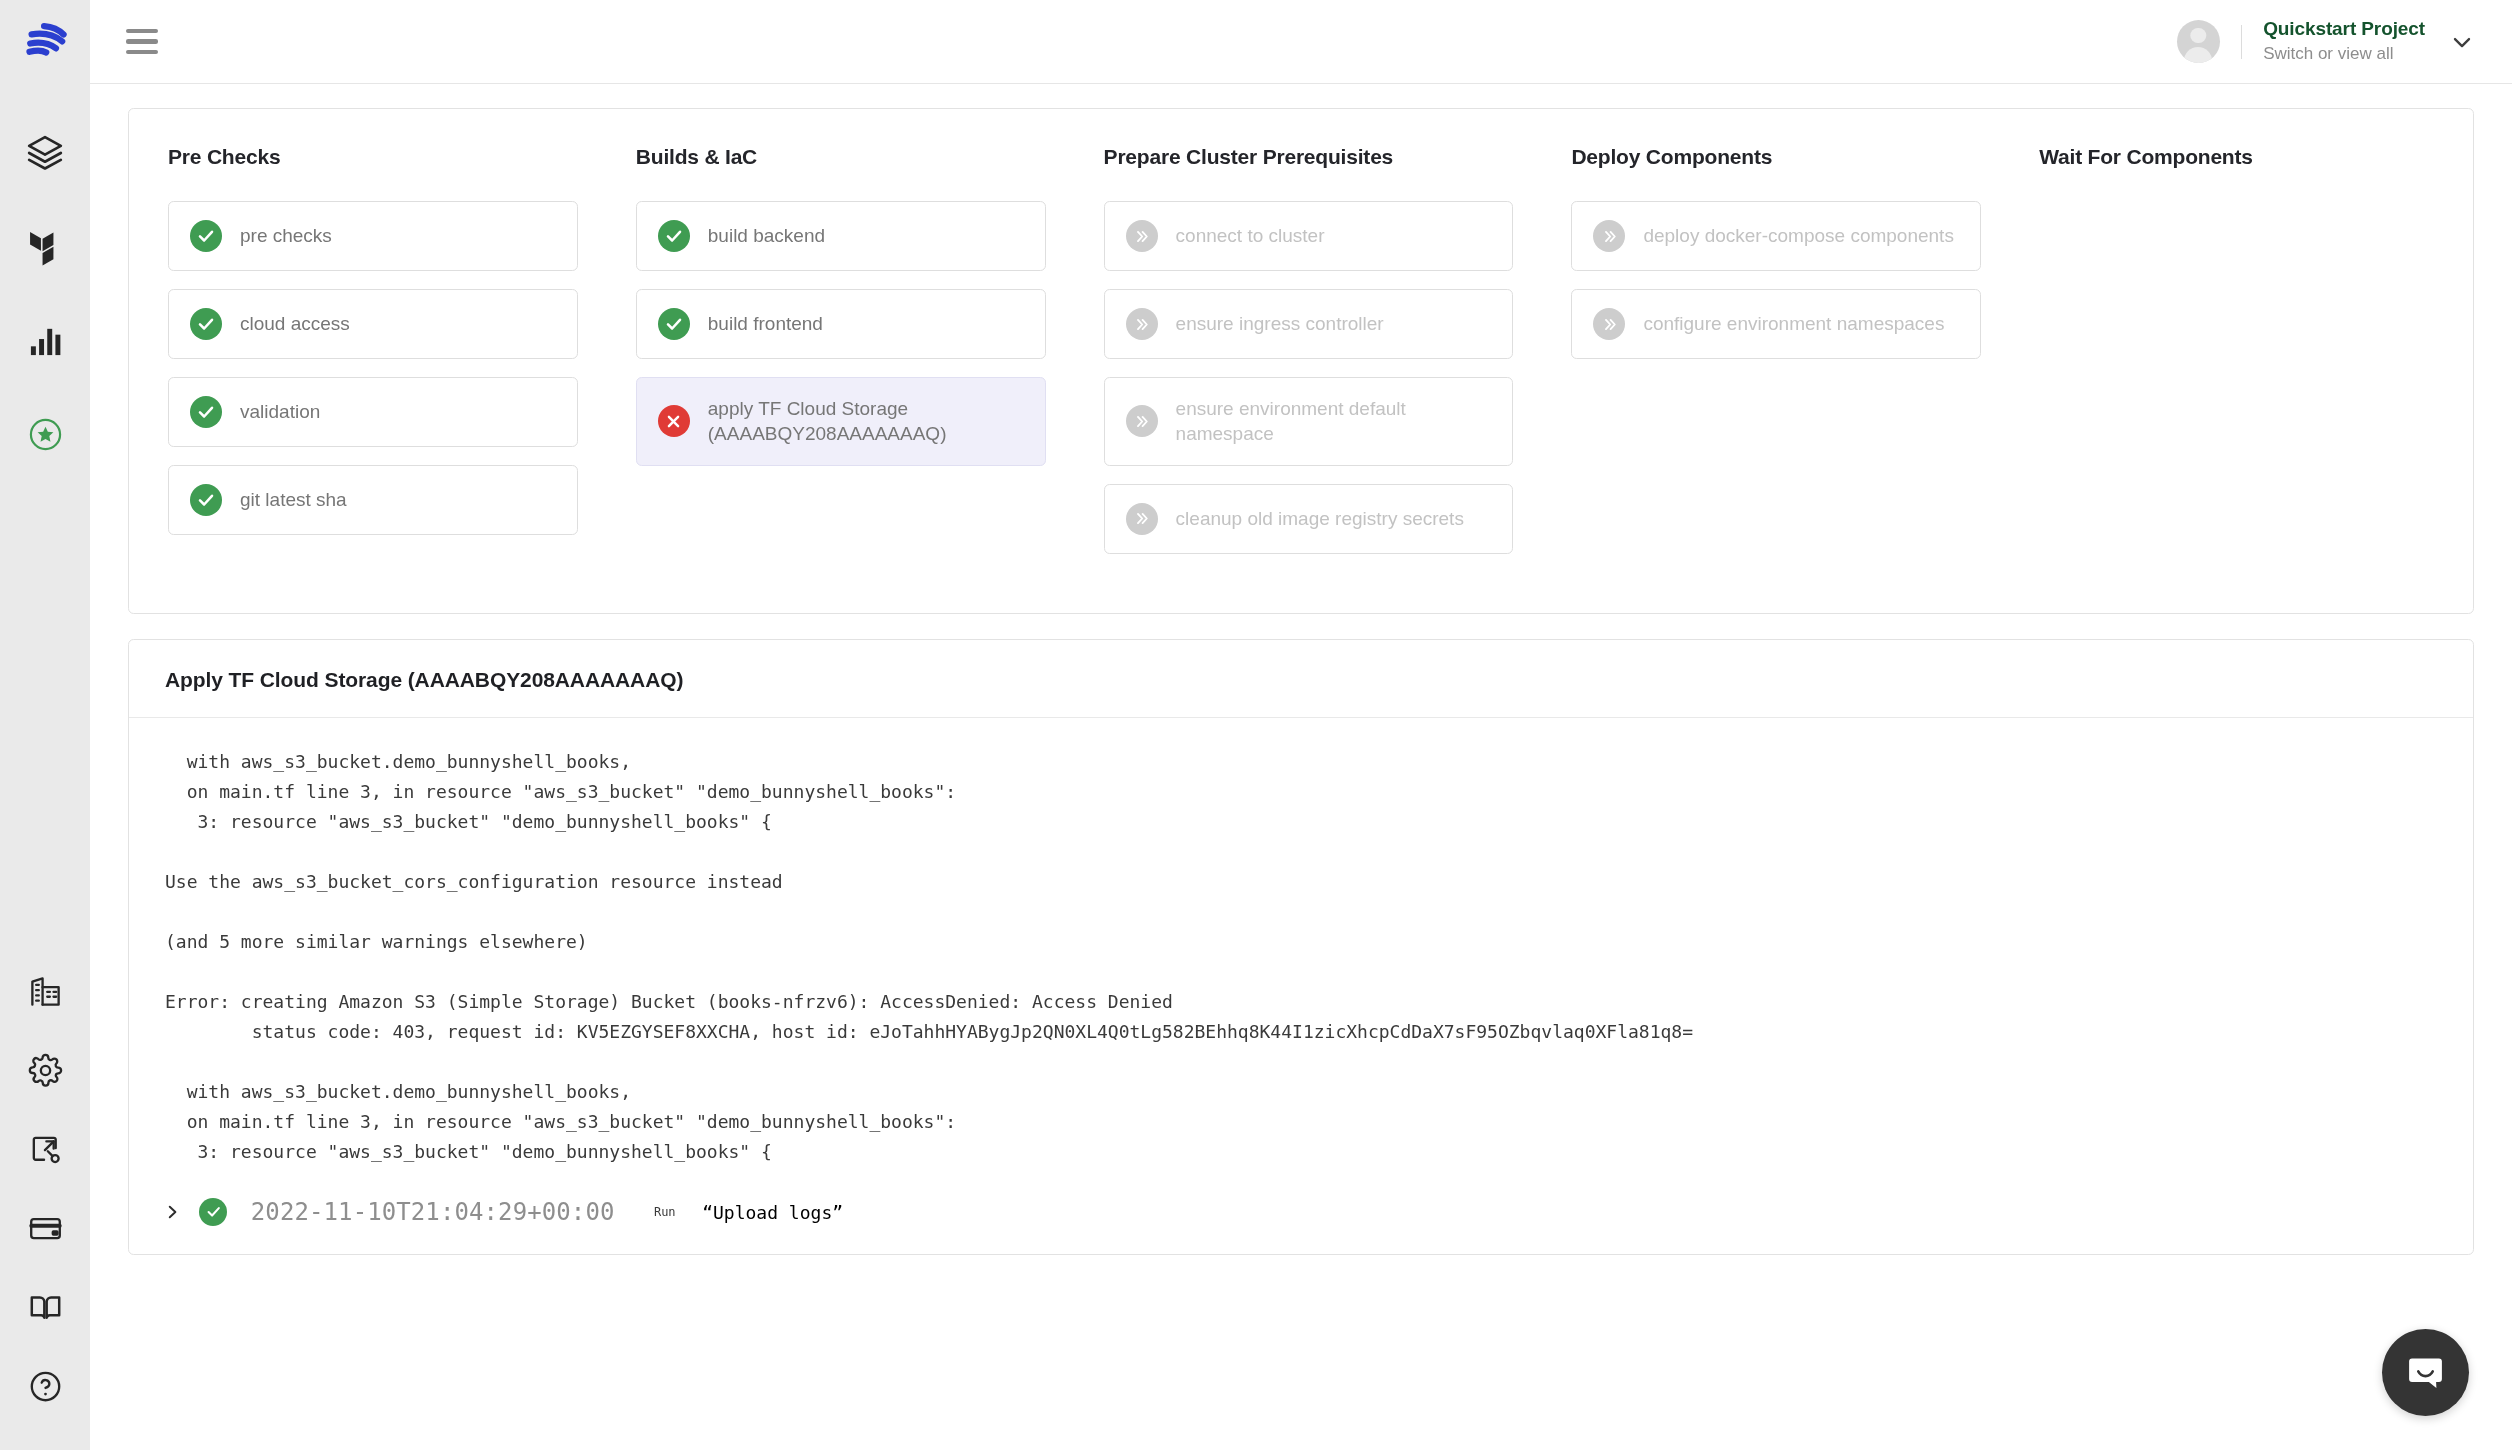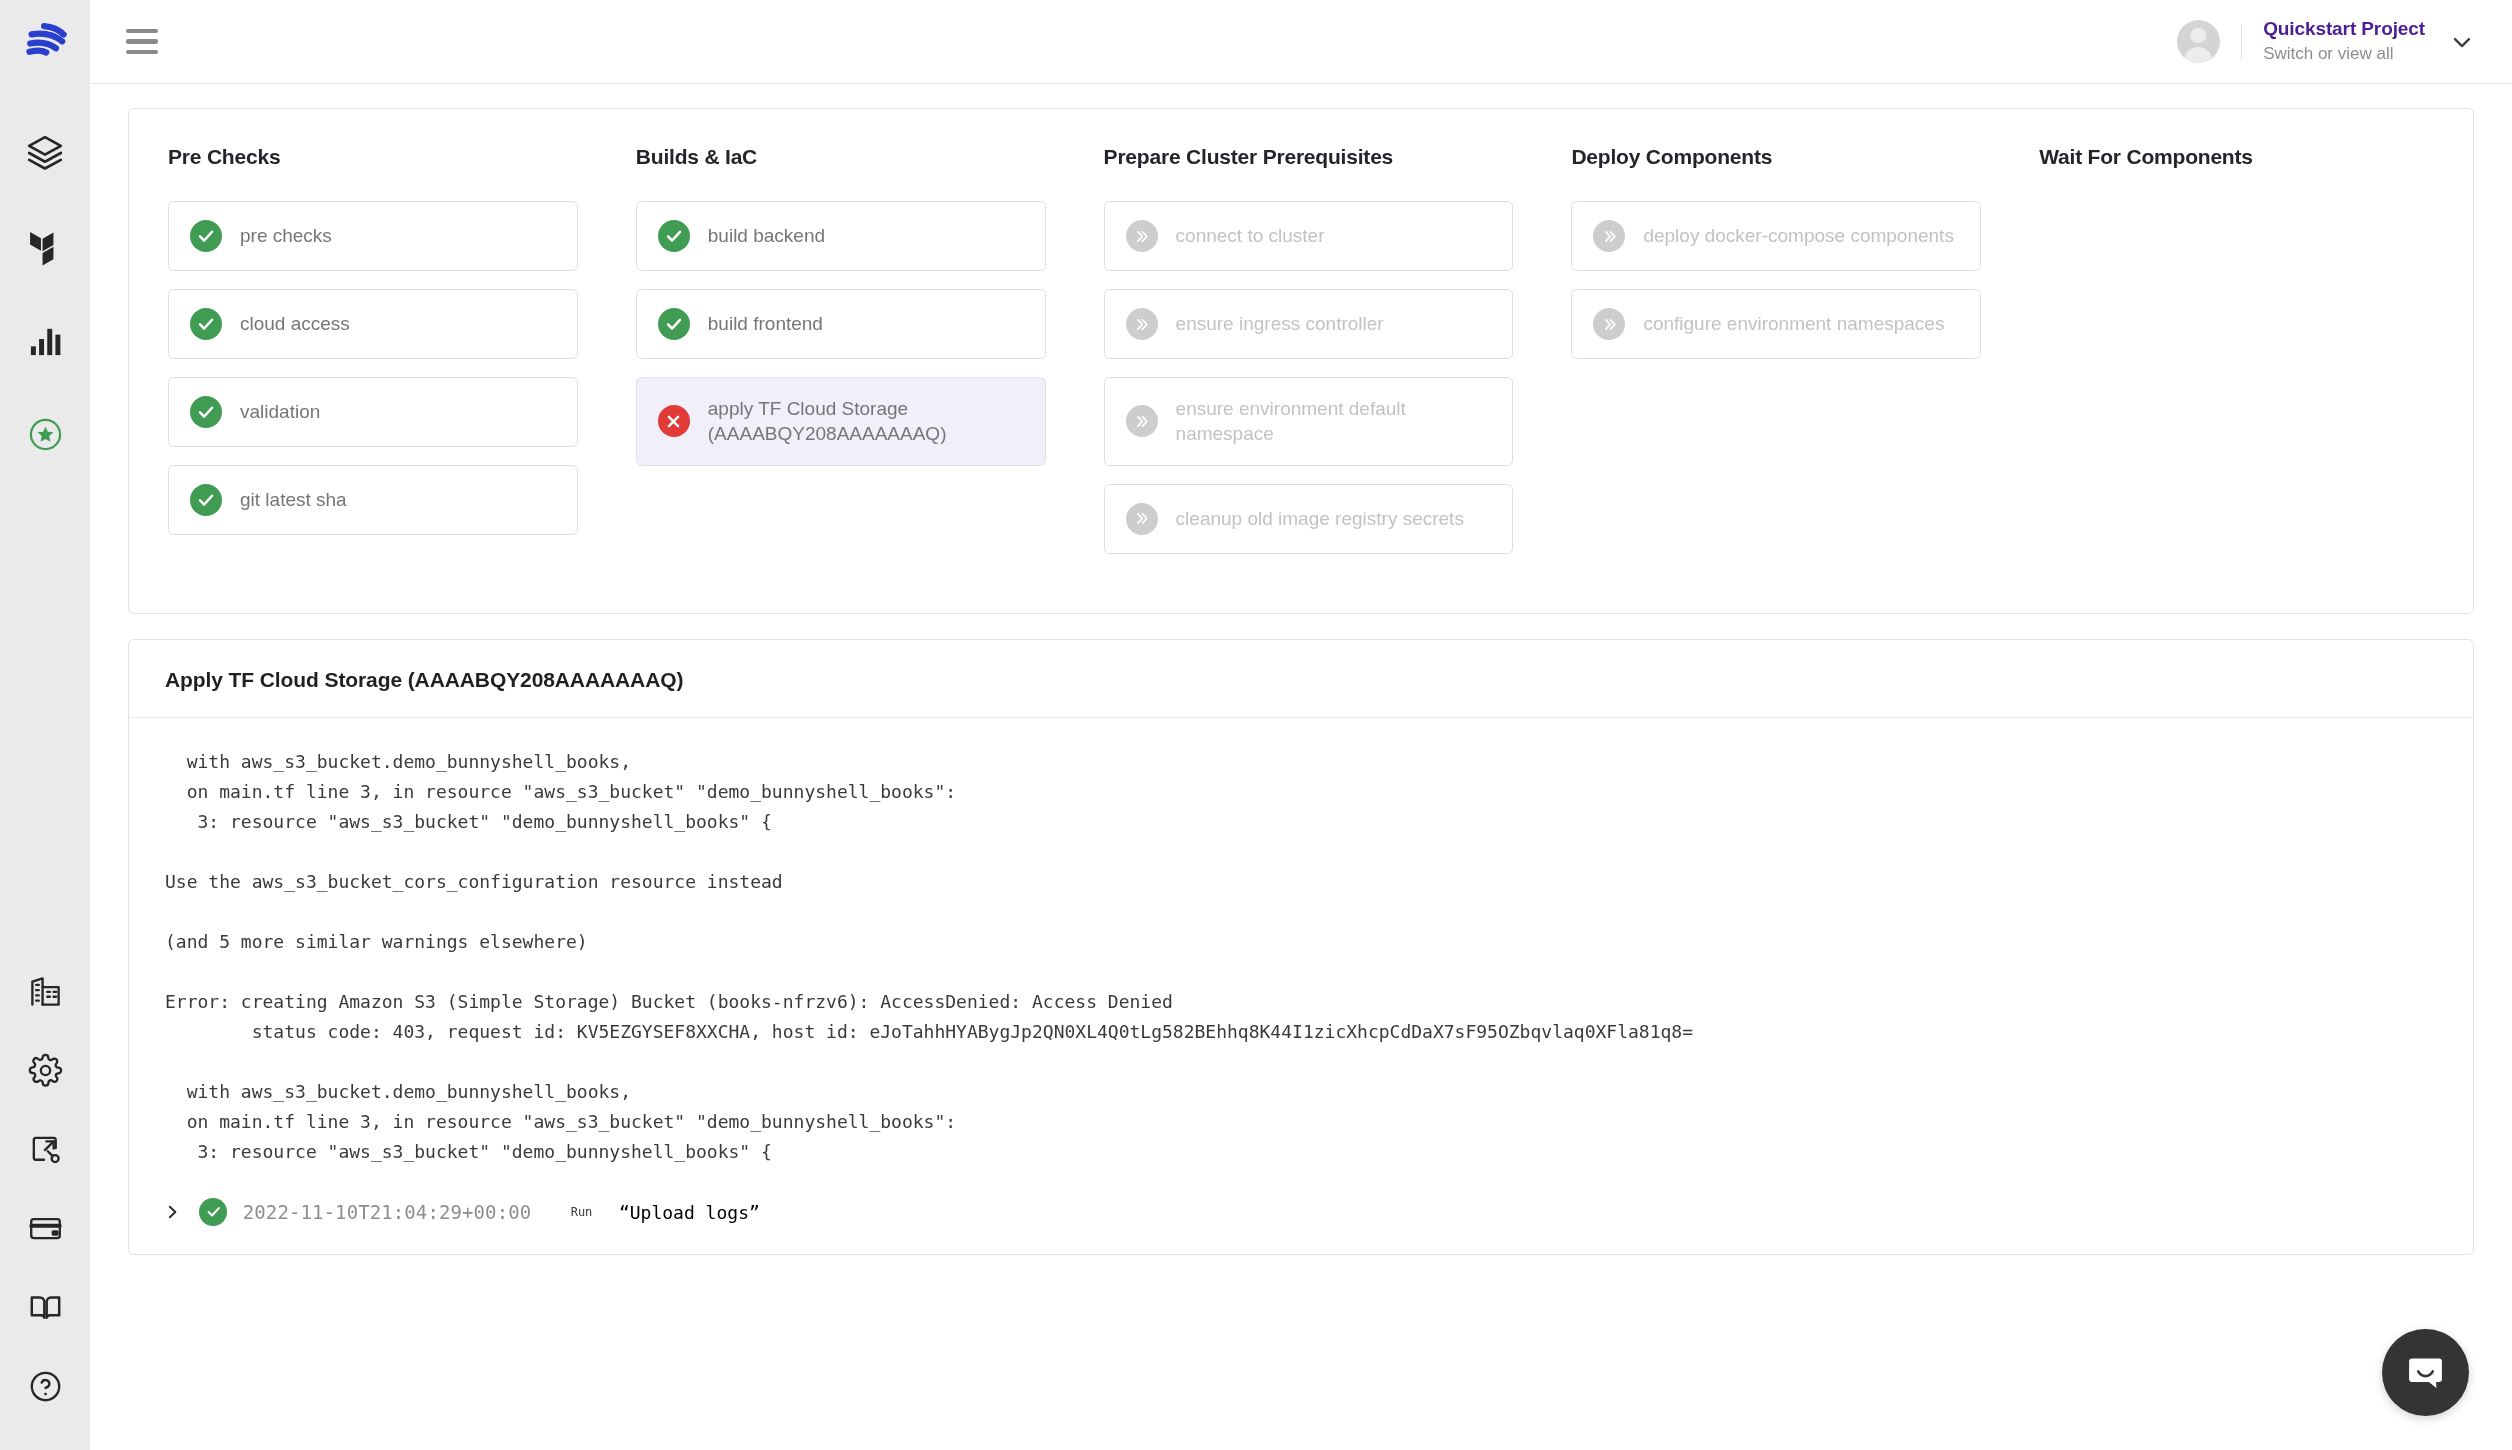--- a/index.html
+++ b/index.html
@@ -38,21 +38,21 @@
   .topbar-spacer { flex: 1; }
   .proj-wrap { display: flex; align-items: center; }
   .avatar { width: 43px; height: 43px; border-radius: 50%; background: #d4d4d4;
             position: relative; overflow: hidden; flex: 0 0 43px; }
   .avatar::before { content: ""; position: absolute; left: 50%; top: 7.7px; width: 15.4px; height: 15.4px;
                     border-radius: 50%; background: #ececec; transform: translateX(-50%); }
   .avatar::after  { content: ""; position: absolute; left: 50%; top: 27px; width: 28px; height: 24px;
                     border-radius: 14px 14px 0 0; background: #ececec; transform: translateX(-50%); }
   .proj-divider { width: 1.4px; height: 34px; background: #dcdcdc; margin: 0 21px; }
   .proj-text { display: flex; flex-direction: column; justify-content: center; }
-  .proj-name { font-size: 19px; font-weight: 700; color: #4c1d95; letter-spacing: -0.1px; line-height: 1.25; }
+  .proj-name { font-size: 19px; font-weight: 700; color: #14532d; letter-spacing: -0.1px; line-height: 1.25; }
   .proj-sub  { font-size: 17px; color: #8d8d8d; line-height: 1.35; margin-top: 2.1px; }
   .chev-btn { width: 39px; height: 39px; margin-left: 17px; display: flex;
               align-items: center; justify-content: center; cursor: pointer; }
 
   .content { flex: 1; padding: 24px 38px 0 38px; overflow: hidden; }
 
   
   .panel { border: 1.4px solid #e2e2e2; border-radius: 5.6px; background: #fff; }
   .pipeline { padding: 36px 24px 41px 39px; display: flex; gap: 12px; }
   .col { flex: 1 1 0; min-width: 0; padding-right: 46px; }
@@ -85,21 +85,21 @@
     font-family: "DejaVu Sans Mono", "Liberation Mono", monospace;
     font-size: 18px; line-height: 30px; color: #3a3a3a;
     white-space: pre; overflow: hidden;
   }
   .log-footer { display: flex; align-items: center; gap: 15.4px; padding: 12.6px 36px 28px 31px; }
   .disclosure { width: 24px; height: 24px; display: flex; align-items: center;
                 justify-content: center; cursor: pointer; }
   .fbadge { width: 28px; height: 28px; border-radius: 50%; background: #3f9c52; flex: 0 0 28px;
             display: flex; align-items: center; justify-content: center; }
   .ftime { font-family: "DejaVu Sans Mono","Liberation Mono", monospace;
-           font-size: 19px; color: #8e8e8e; letter-spacing: 0.1px; }
+           font-size: 24px; color: #8e8e8e; letter-spacing: 0.1px; margin-left: 8px; }
   .frun  { font-family: "DejaVu Sans Mono","Liberation Mono", monospace;
            font-size: 12px; color: #3a3a3a; margin-left: 24px; }
   .fquote{ font-family: "DejaVu Sans Mono","Liberation Mono", monospace;
            font-size: 18px; color: #000000; margin-left: 11.2px; }
 
   
   .intercom {
     position: absolute; right: 43px; bottom: 34px;
     width: 87px; height: 87px; border-radius: 50%; background: #343434;
     display: flex; align-items: center; justify-content: center; cursor: pointer;

